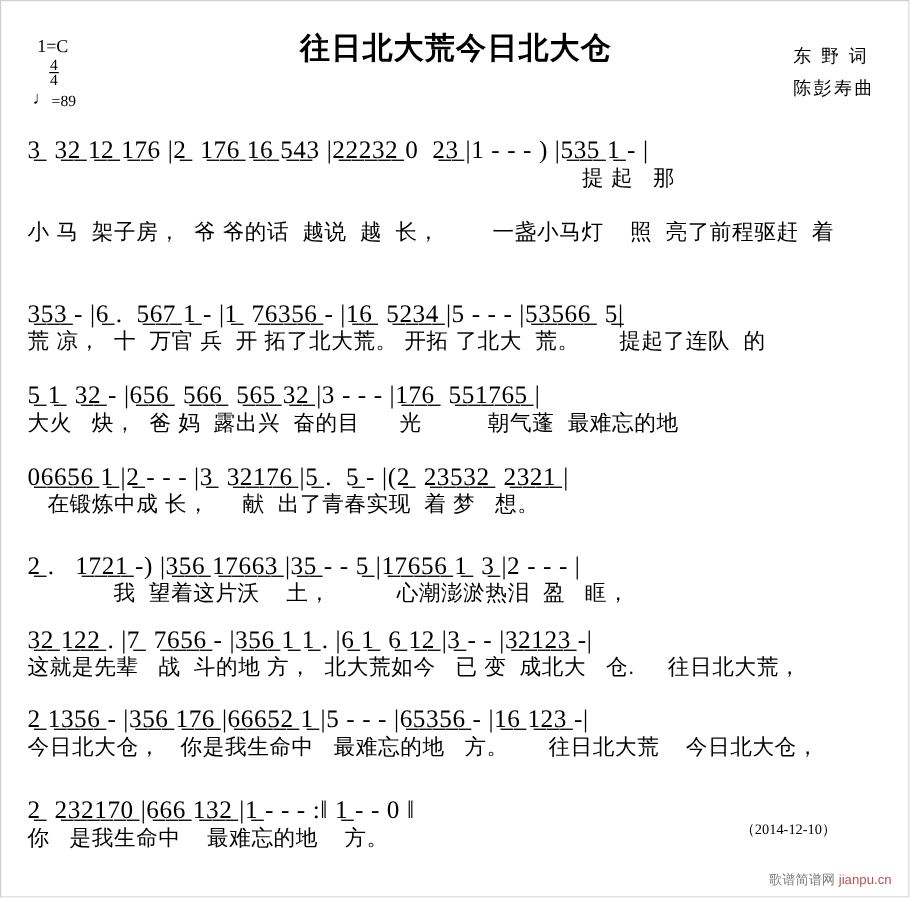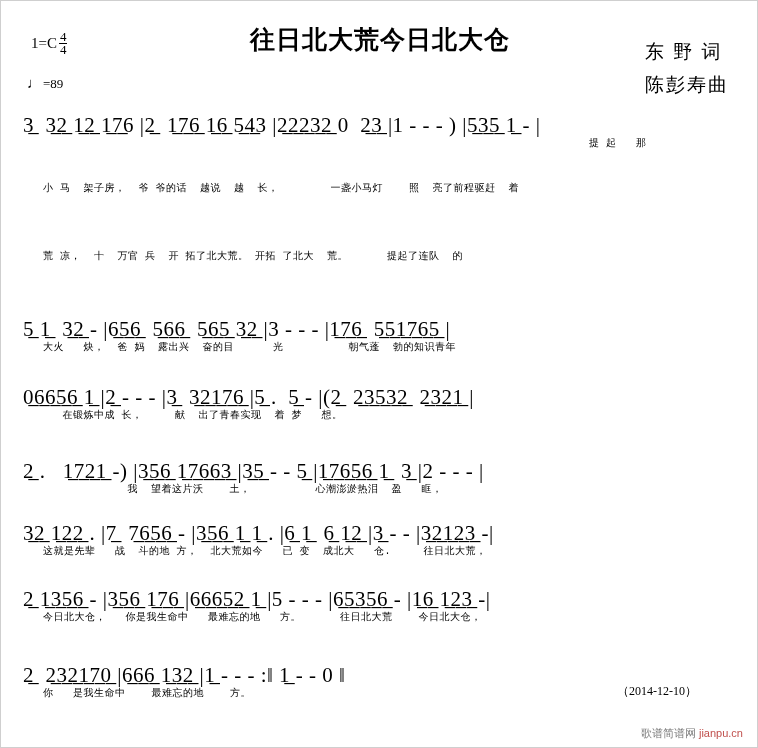--- a/index.html
+++ b/index.html
@@ -15,21 +15,21 @@
     position: absolute;
     left:0; top:0; width:758px; height:748px;
     border: 1px solid #cfcfcf;
     box-sizing: border-box;
   }
 
   
   .key-sig {
     position:absolute; left:30px; top:30px;
     font-size:15px; font-family:"Liberation Serif", serif;
-    display:flex; align-items:center;
+    display:flex; align-items:center;flex-direction:column;
   }
   .key-sig .frac {
     display:inline-flex; flex-direction:column; align-items:center;
     line-height:0.95; margin-left:2px; font-size:13px;
   }
   .key-sig .frac .num { border-bottom:1px solid #000; padding:0 1px; }
 
   .tempo {
     position:absolute; left:26px; top:74px;
     font-size:13px; font-family:"Liberation Serif", serif;
@@ -40,45 +40,44 @@
   .title {
     position:absolute; left:0; top:22px; width:758px;
     text-align:center;
     font-size:25px; font-weight:bold;
     letter-spacing:1px;
     font-family:"Liberation Sans", sans-serif;
   }
 
   .credits {
     position:absolute; right:28px; top:34px;
-    font-size:19px; line-height:1.75;
+    font-size:15px; line-height:1.75;
     text-align:left;
     letter-spacing:2px;
   }
 
   
   .system {
     position:absolute;
     left:22px;
     width:716px;
   }
   .notes {
     font-family:"Liberation Serif", serif;
     font-size:21px;
     letter-spacing:0.5px;
     white-space:pre;
     height:23px;
   }
   .lyrics {
-    font-family:Liberation Mono, monospace;
-    font-size:10px;
+    font-family:Liberation Sans, sans-serif;
+    font-size:18px;
     white-space:pre;
     height:20px;
     letter-spacing:0.5px;
-    margin-left:20px;
   }
 
   .date {
     position:absolute; right:60px; top:682px;
     font-size:12px; font-family:"Liberation Serif", serif;
   }
   .watermark {
     position:absolute; right:14px; bottom:6px;
     font-size:11px; color:#7a7a7a;
   }
@@ -112,26 +111,27 @@
   <div class="system" style="top:112px">
     <div class="notes u">3̲  3̲2̲ 1̲2̲ 1̲7̲6 |2̲  1̲7̲6̲ 1̲6̲ 5̲4̲3 |2̲2̲2̲3̲2̲ 0  2̲3̲ |1 - - - ) |5̲3̲5̲ 1̲ - |</div>
     <div class="lyrics">                                                                                    提 起   那</div>
   </div>
 
   <div class="system" style="top:180px">
     <div class="lyrics">小 马  架子房，  爷 爷的话  越说  越  长，        一盏小马灯    照  亮了前程驱赶  着</div>
   </div>
 
   <div class="system" style="top:248px">
+    <div class="notes u">3̲5̲3̲ - |6̲ .  5̲6̲7̲ 1̲ - |1̲  7̲6̲3̲5̲6̲ - |1̲6̲  5̲2̲3̲4̲ |5 - - - |5̲3̲5̲6̲6̲  5̲|</div>
     <div class="lyrics">荒 凉，  十  万官 兵  开 拓了北大荒。 开拓 了北大  荒。      提起了连队  的</div>
   </div>
 
   <div class="system" style="top:316px">
     <div class="notes u">5̲ 1̲  3̲2̲ - |6̲5̲6̲  5̲6̲6̲  5̲6̲5̲ 3̲2̲ |3 - - - |1̲7̲6̲  5̲5̲1̲7̲6̲5̲ |</div>
-    <div class="lyrics">大火   炔，  爸 妈  露出兴  奋的目      光          朝气蓬  勃的知识青年</div>
+    <div class="lyrics">大火   炔，  爸 妈  露出兴  奋的目      光          朝气蓬  最难忘的地</div>
   </div>
 
   <div class="system" style="top:384px">
     <div class="notes u">0̲6̲6̲5̲6̲ 1̲ |2̲ - - - |3̲  3̲2̲1̲7̲6̲ |5̲ .  5̲ - |(2̲  2̲3̲5̲3̲2̲  2̲3̲2̲1̲ |</div>
     <div class="lyrics">   在锻炼中成 长，     献  出了青春实现  着 梦   想。</div>
   </div>
 
   <div class="system" style="top:458px">
     <div class="notes u">2̲ .   1̲7̲2̲1̲ -) |3̲5̲6̲ 1̲7̲6̲6̲3̲ |3̲5̲ - - 5̲ |1̲7̲6̲5̲6̲ 1̲  3̲ |2 - - - |</div>
     <div class="lyrics">             我  望着这片沃    土，          心潮澎淤热泪  盈   眶，</div>

